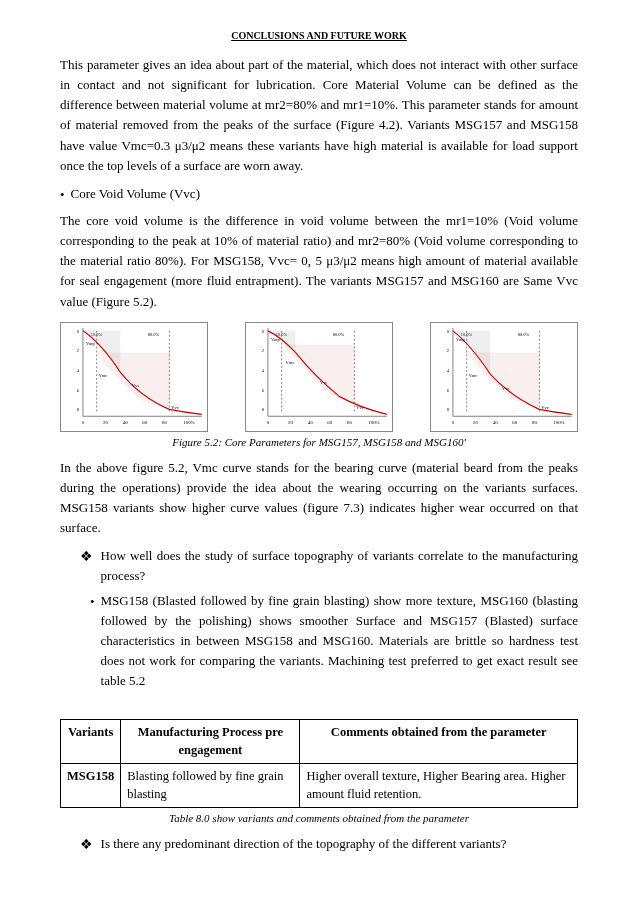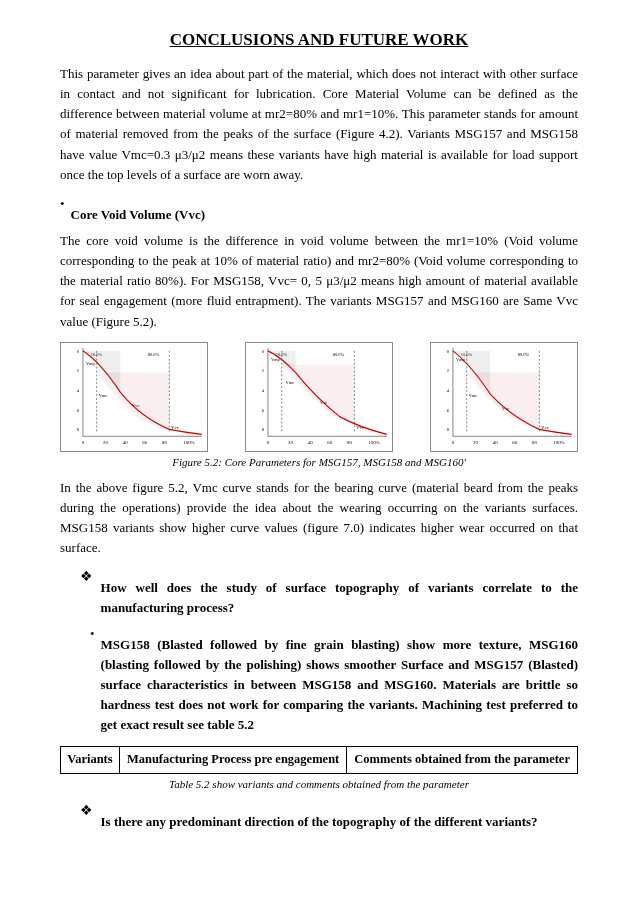--- a/index.html
+++ b/index.html
@@ -8,21 +8,21 @@
       font-family: "Times New Roman", Times, serif;
       font-size: 13px;
       color: #000;
       width: 638px;
       min-height: 903px;
       padding: 30px 60px 40px 60px;
     }
     .page-title {
       text-align: center;
       font-weight: bold;
-      font-size: 17px;
+      font-size: 10px;
       margin-bottom: 14px;
       text-decoration: underline;
     }
     .body-text {
       text-align: justify;
       line-height: 1.55;
       margin-bottom: 8px;
     }
     .bullet-section {
       margin-bottom: 6px;
@@ -32,23 +32,22 @@
       align-items: flex-start;
       margin-bottom: 4px;
       line-height: 1.55;
     }
     .bullet-dot {
       margin-right: 6px;
       margin-top: 1px;
       flex-shrink: 0;
     }
     .bullet-label {
-      font-weight: bold;
+      font-weight: normal;
       text-align: justify;
-      margin-top: 12px;
     }
     .sub-bullet-item {
       display: flex;
       align-items: flex-start;
       margin-left: 20px;
       margin-bottom: 4px;
       line-height: 1.55;
     }
     .diamond-bullet {
       margin-right: 8px;
@@ -77,21 +76,21 @@
       text-align: center;
       font-style: italic;
       font-size: 11px;
       margin-bottom: 10px;
     }
 
     
     .variants-table {
       width: 100%;
       border-collapse: collapse;
-      margin: 11px 0 4px 0;
+      margin: 28px 0 4px 0;
       font-size: 12.5px;
     }
     .variants-table th, .variants-table td {
       border: 1px solid #000;
       padding: 4px 6px;
       vertical-align: top;
       line-height: 1.4;
     }
     .variants-table th {
       font-weight: bold;
@@ -226,42 +225,47 @@
       <text x="112" y="88" font-size="4.5" fill="#000">Vvv</text>
       <path d="M22,8 Q40,22 60,52 L60,8 Z" fill="rgba(150,150,150,0.15)"></path>
       <path d="M36,30 Q55,55 82,78 L110,88 L110,30 Z" fill="rgba(200,100,100,0.1)"></path>
     </svg>
   </div>
 
 </div>
 
 <p class="figure-caption">Figure 5.2: Core Parameters for MSG157, MSG158 and MSG160'</p>
 
-<p class="body-text">In the above figure 5.2, Vmc curve stands for the bearing curve (material beard from the peaks during the operations) provide the idea about the wearing occurring on the variants surfaces. MSG158 variants show higher curve values (figure 7.0) indicates higher wear occurred on that surface.</p>
+<p class="body-text">In the above figure 5.2, Vmc curve stands for the bearing curve (material beard from the peaks during the operations) provide the idea about the wearing occurring on the variants surfaces. MSG158 variants show higher curve values (figure 7.3) indicates higher wear occurred on that surface.</p>
 
 <div class="sub-bullet-item">
   <span class="diamond-bullet">❖</span>
   <span class="bullet-label">How well does the study of surface topography of variants correlate to the manufacturing process?</span>
 </div>
 
 <div class="bullet-item" style="margin-left:30px; margin-bottom:8px;">
   <span class="bullet-dot">•</span>
   <span class="bullet-label">MSG158 (Blasted followed by fine grain blasting) show more texture, MSG160 (blasting followed by the polishing) shows smoother Surface and MSG157 (Blasted) surface characteristics in between MSG158 and MSG160. Materials are brittle so hardness test does not work for comparing the variants. Machining test preferred to get exact result see table 5.2</span>
 </div>
 
 <table class="variants-table">
   <thead>
     <tr>
       <th>Variants</th>
       <th>Manufacturing Process pre engagement</th>
       <th>Comments obtained from the parameter</th>
     </tr>
   </thead>
   <tbody>
+    <tr>
+      <td><strong>MSG158</strong></td>
+      <td>Blasting followed by fine grain blasting</td>
+      <td>Higher overall texture, Higher Bearing area. Higher amount fluid retention.</td>
+    </tr>
   </tbody>
 </table>
 
-<p class="table-caption">Table 5.2 show variants and comments obtained from the parameter</p>
+<p class="table-caption">Table 8.0 show variants and comments obtained from the parameter</p>
 
 <div class="sub-bullet-item">
   <span class="diamond-bullet">❖</span>
   <span class="bullet-label">Is there any predominant direction of the topography of the different variants?</span>
 </div>
 
 </body></html>

